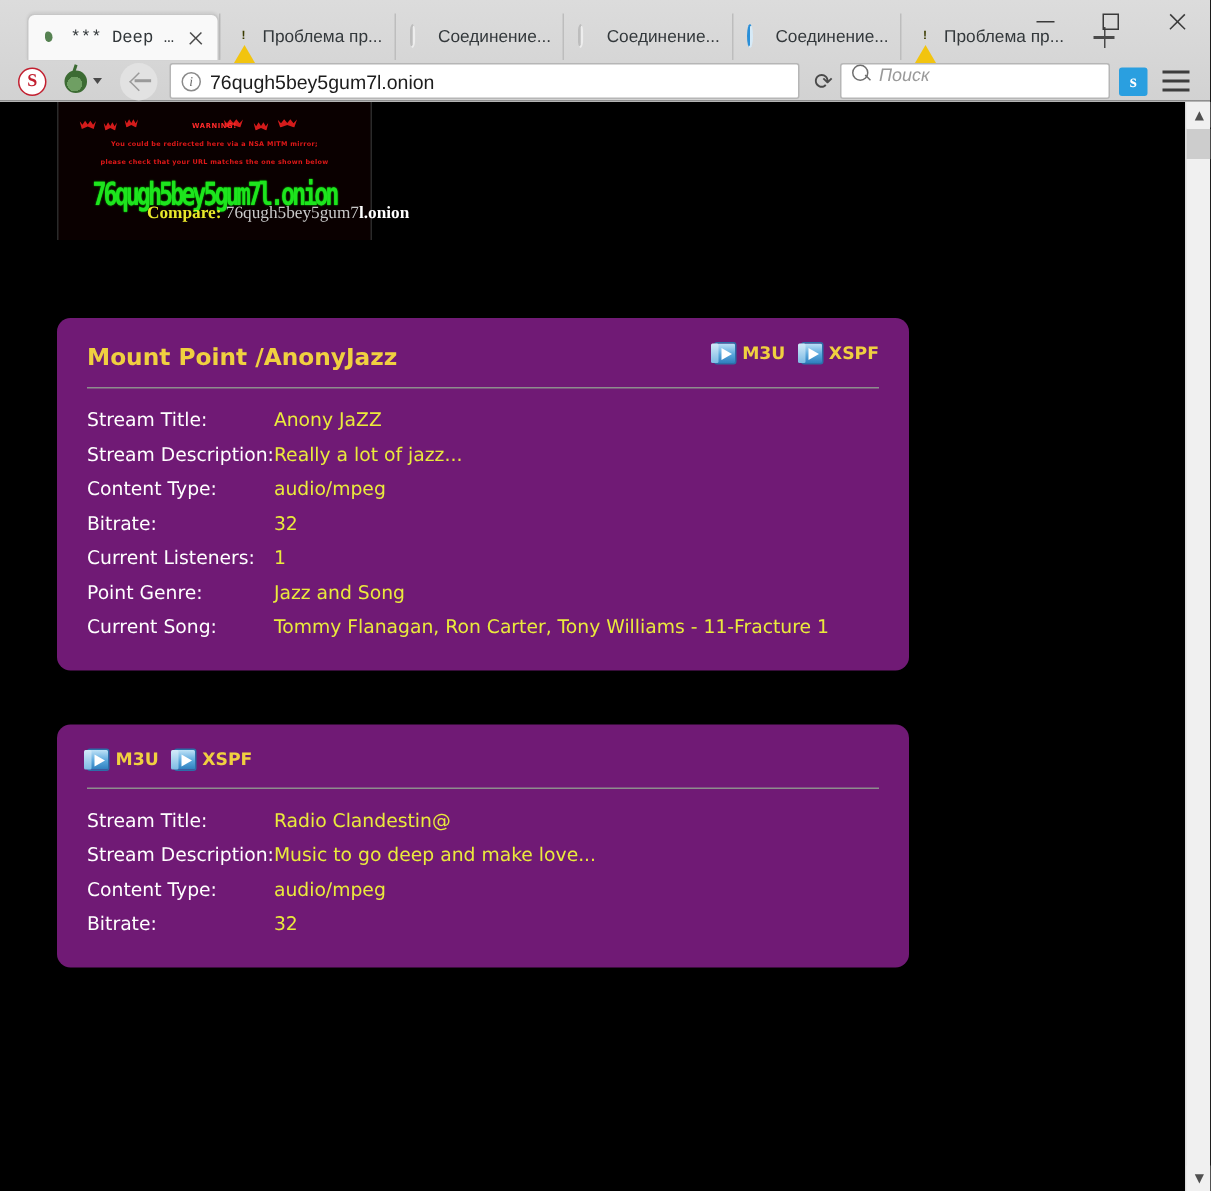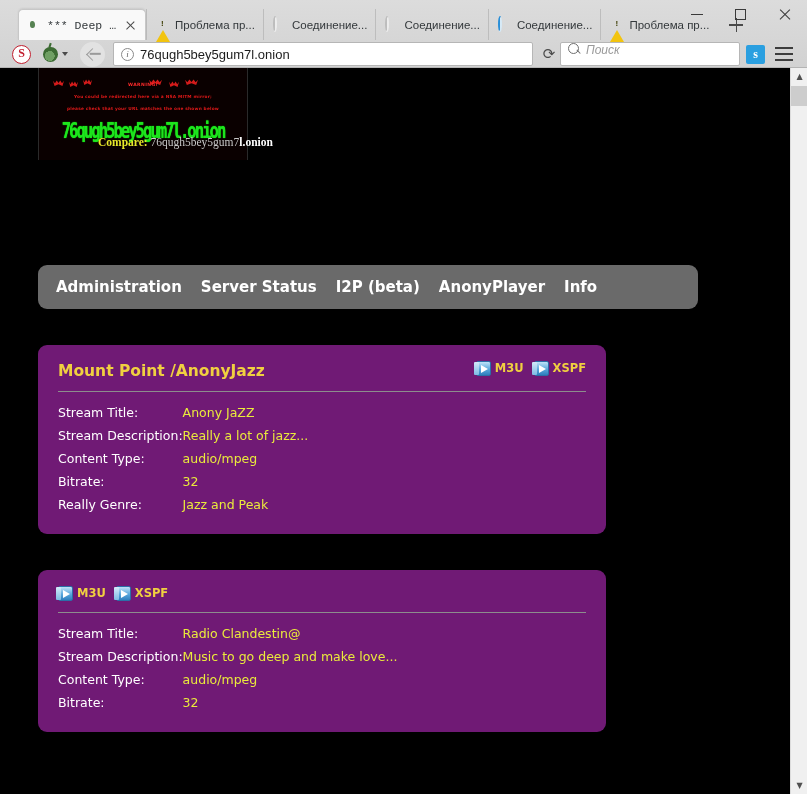--- a/index.html
+++ b/index.html
@@ -652,27 +652,20 @@
         <div class="onion-green">76qugh5bey5gum7l.onion</div>
       </div>
 
       <div class="compare-line">
         <span class="compare-label">Compare:</span>
         <span class="compare-url"><span>76qugh5bey5gum7</span><b>l.onion</b></span>
       </div>
 
     </div>
 
-    <div class="navmenu">
-      <a href="#">Administration</a>
-      <a href="#">Server Status</a>
-      <a href="#">I2P (beta)</a>
-      <a href="#">AnonyPlayer</a>
-      <a href="#">Info</a>
-    </div>
 
     <div class="card">
       <div class="card-head">
         <div class="mount-title">
           <span>Mount Point </span><span class="mp">/AnonyJazz</span>
         </div>
         <div class="fmt-links">
           <a class="fmt" href="#">
             <span class="play-ico"></span>
             <span>M3U</span>
@@ -695,22 +688,30 @@
             </tr>
           <tr>
               <td class="lbl">Content Type:</td>
               <td class="val">audio/mpeg</td>
             </tr>
           <tr>
               <td class="lbl">Bitrate:</td>
               <td class="val">32</td>
             </tr>
           <tr>
-              <td class="lbl">Really Genre:</td>
-              <td class="val">Jazz and Peak</td>
+              <td class="lbl">Current Listeners:</td>
+              <td class="val">1</td>
+            </tr>
+          <tr>
+              <td class="lbl">Point Genre:</td>
+              <td class="val">Jazz and Song</td>
+            </tr>
+          <tr>
+              <td class="lbl">Current Song:</td>
+              <td class="val">Tommy Flanagan, Ron Carter, Tony Williams - 11-Fracture 1</td>
             </tr>
         </tbody>
       </table>
     </div>
 
     <div class="card">
       <div class="card-head">
         <div class="fmt-links">
           <a class="fmt" href="#">
             <span class="play-ico"></span>

